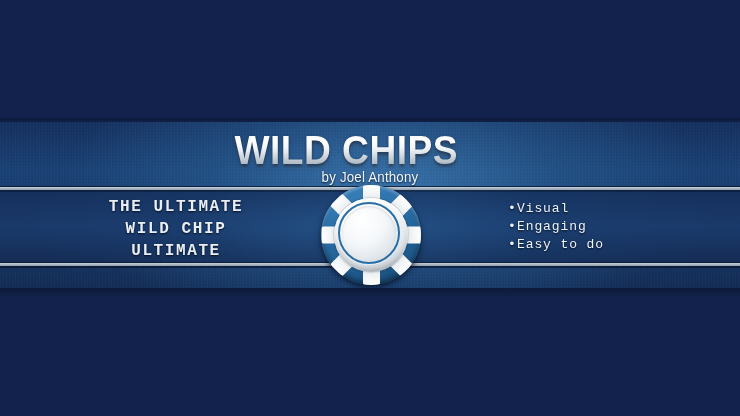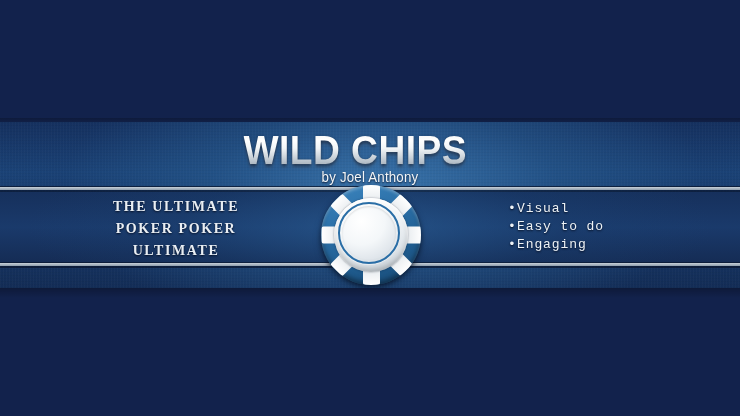--- a/index.html
+++ b/index.html
@@ -98,21 +98,21 @@
     position: absolute; left: 0; top: 4px;
     width: 100%; height: 2px;
     background: rgba(8,20,44,0.70);
   }
   #rule-top { top: 186px; }
   #rule-bottom { top: 262px; }
 
   
   .title-wrap {
     position: absolute;
-    left: 9px;
+    left: 0;
     top: 128px;
     width: 660px;
     text-align: center;
     padding-left: 16px;
   }
   .title {
     display: inline-block;
     font-family: "Liberation Sans", sans-serif;
     font-weight: bold;
     font-size: 40px;
@@ -147,22 +147,22 @@
     text-shadow: 0 1px 2px rgba(4,12,30,0.85);
   }
 
   
   .tagline {
     position: absolute;
     left: 62px;
     top: 196px;
     width: 228px;
     text-align: center;
-    font-family: Liberation Serif, serif;
-    font-size: 14px;
+    font-family: Liberation Mono, monospace;
+    font-size: 16px;
     font-weight: bold;
     letter-spacing: 1.6px;
     line-height: 22px;
     color: #e9eef3;
     text-shadow: 0 1px 2px rgba(4,12,30,0.9);
   }
   .tagline div { white-space: nowrap; }
 
   
   .features {
@@ -305,33 +305,33 @@
   </div>
 
   <div class="title-wrap">
     <div class="title">WILD CHIPS</div>
   </div>
 
   <div class="subtitle">by Joel Anthony</div>
 
   <div class="tagline">
     <div>THE ULTIMATE</div>
-    <div>POKER POKER</div>
+    <div>WILD CHIP</div>
     <div>ULTIMATE</div>
   </div>
 
   <ul class="features">
     <li>
       <span class="bullet-dot">•</span><span>Visual</span>
     </li>
     <li>
-      <span class="bullet-dot">•</span><span>Easy to do</span>
+      <span class="bullet-dot">•</span><span>Engaging</span>
     </li>
     <li>
-      <span class="bullet-dot">•</span><span>Engaging</span>
+      <span class="bullet-dot">•</span><span>Easy to do</span>
     </li>
   </ul>
 
   <div class="chip">
     <div class="chip-shadow"></div>
     <div class="chip-body">
       <div class="chip-spot" style="transform: rotate(0deg);"></div>
       <div class="chip-spot" style="transform: rotate(45deg);"></div>
       <div class="chip-spot" style="transform: rotate(90deg);"></div>
       <div class="chip-spot" style="transform: rotate(135deg);"></div>

